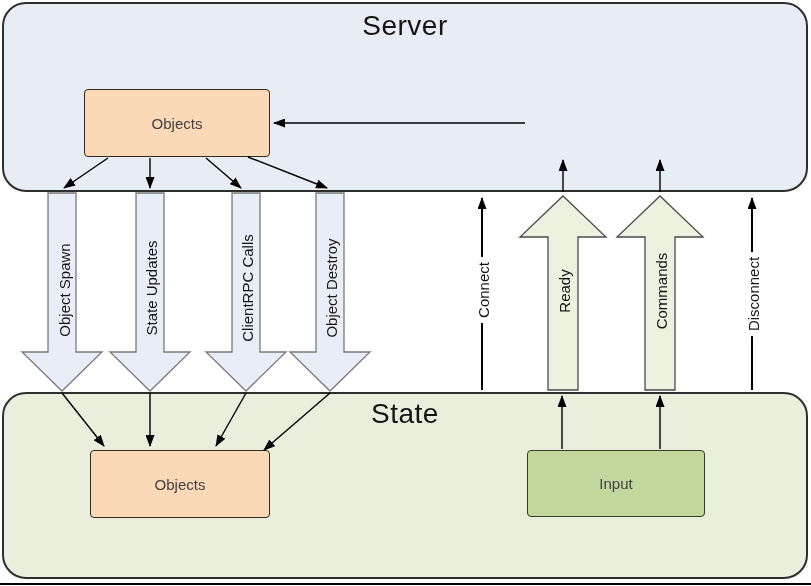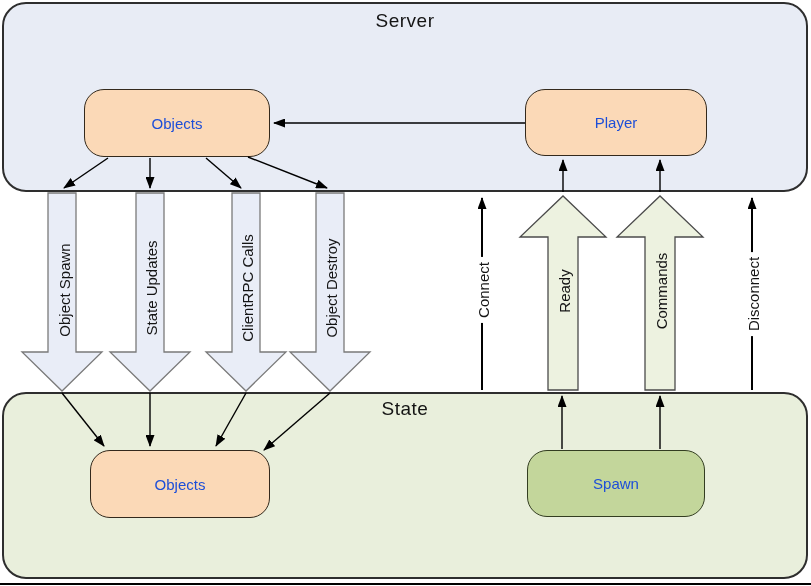--- a/index.html
+++ b/index.html
@@ -5,28 +5,28 @@
   html,body{margin:0;padding:0;background:#fff;}
   .canvas{
     position:relative;width:811px;height:586px;background:#ffffff;
     font-family:"Liberation Sans",sans-serif;overflow:hidden;
   }
   .bigbox{position:absolute;border:2px solid #2e2e2e;border-radius:24px;box-sizing:border-box;}
   .server-box{left:2px;top:2px;width:806px;height:190px;background:#e8ecf5;}
   .client-box{left:2px;top:392px;width:806px;height:187px;background:#e9efdc;}
   .bigtitle{
     position:absolute;left:0;width:100%;text-align:center;
-    font-size:19px;color:#141414;letter-spacing:0.5px;
+    font-size:28px;color:#141414;letter-spacing:0.5px;
   }
   .server-box .bigtitle{top:6px;}
   .client-box .bigtitle{top:4px;}
   .node{
-    position:absolute;border:1.5px solid #33291c;border-radius:20px;box-sizing:border-box;
+    position:absolute;border:1.5px solid #33291c;border-radius:4px;box-sizing:border-box;
     display:flex;align-items:center;justify-content:center;
-    font-size:15px;color:#1d4ed8;
+    font-size:15px;color:#404040;
   }
   .node-objects-server{left:84px;top:89px;width:186px;height:68px;background:#fbd9b7;}
   .node-player{left:525px;top:89px;width:182px;height:67px;background:#fbd9b7;}
   .node-objects-client{left:90px;top:450px;width:180px;height:68px;background:#fbd9b7;}
   .node-input{left:527px;top:450px;width:178px;height:67px;background:#c3d69b;border-color:#333d21;}
   .arrows{position:absolute;left:0;top:0;pointer-events:none;}
   .down-arrow{fill:#e9edf7;stroke:#7a7a7a;stroke-width:1.3px;}
   .up-arrow{fill:#edf2e0;stroke:#4b4b4b;stroke-width:1.3px;}
   .thin{stroke:#000000;stroke-width:1.4px;fill:none;}
   .thick{stroke:#000000;stroke-width:2px;fill:none;}
@@ -46,28 +46,25 @@
     <div class="bigtitle">Server</div>
   </div>
 
   <div class="bigbox client-box">
     <div class="bigtitle">State</div>
   </div>
 
   <div class="node node-objects-server">
     <span>Objects</span>
   </div>
-  <div class="node node-player">
-    <span>Player</span>
-  </div>
   <div class="node node-objects-client">
     <span>Objects</span>
   </div>
   <div class="node node-input">
-    <span>Spawn</span>
+    <span>Input</span>
   </div>
 
   <svg class="arrows" width="811" height="586" viewBox="0 0 811 586">
     <defs>
       <marker id="ah" viewBox="0 0 12 9" markerWidth="12" markerHeight="9" refX="11" refY="4.5" orient="auto" markerUnits="userSpaceOnUse">
         <path d="M0,0 L12,4.5 L0,9 Z" fill="#000000"></path>
       </marker>
     </defs>
 
     <path class="down-arrow" d="M48,193 L48,352 L22,352 L62,391 L102,352 L76,352 L76,193 Z"></path>

